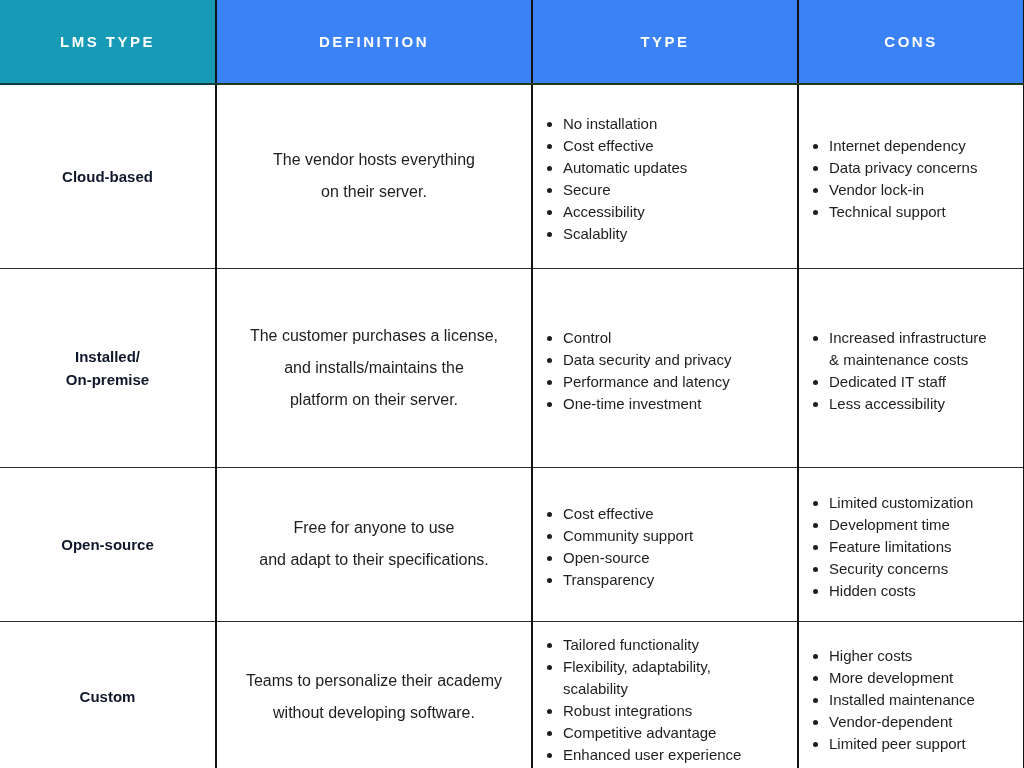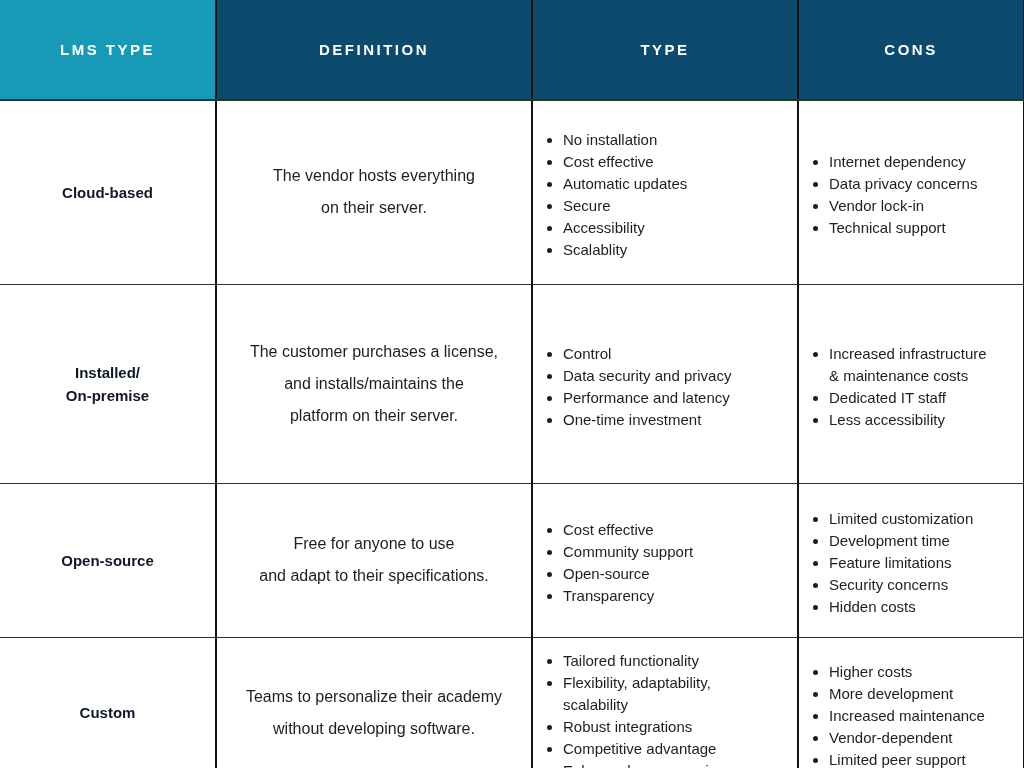--- a/index.html
+++ b/index.html
@@ -28,28 +28,28 @@
     border-right: 2px solid #131313;
     border-top: 1px solid #2e2e2e;
     border-bottom: 1px solid #2e2e2e;
     vertical-align: middle;
     box-sizing: border-box;
   }
   tr > *:first-child { border-left: 0; }
   thead th { border-top: 0; }
   tbody tr:last-child > * { border-bottom: 2px solid #131313; }
 
-  thead tr { height: 100px; }
+  thead tr { height: 84px; }
   tbody tr.r1 { height: 184px; }
   tbody tr.r2 { height: 199px; }
   tbody tr.r3 { height: 154px; }
   tbody tr.r4 { height: 147px; }
 
   thead th {
-    background: #0c4a6e;
+    background: #3b82f6;
     color: #ffffff;
     font-size: 15px;
     font-weight: 700;
     letter-spacing: 2.5px;
     text-align: center;
     border-bottom: 2px solid #233a16;
   }
   thead th.first {
     background: #179AB5;
     border-bottom-color: #123a42;
@@ -185,20 +185,20 @@
 scalability</li>
             <li>Robust integrations</li>
             <li>Competitive advantage</li>
             <li>Enhanced user experience</li>
           </ul>
         </td>
       <td class="list-cell">
           <ul>
             <li>Higher costs</li>
             <li>More development</li>
-            <li>Increased maintenance</li>
+            <li>Installed maintenance</li>
             <li>Vendor-dependent</li>
             <li>Limited peer support</li>
           </ul>
         </td>
     </tr>
   </tbody>
 </table>
 
 </body></html>

